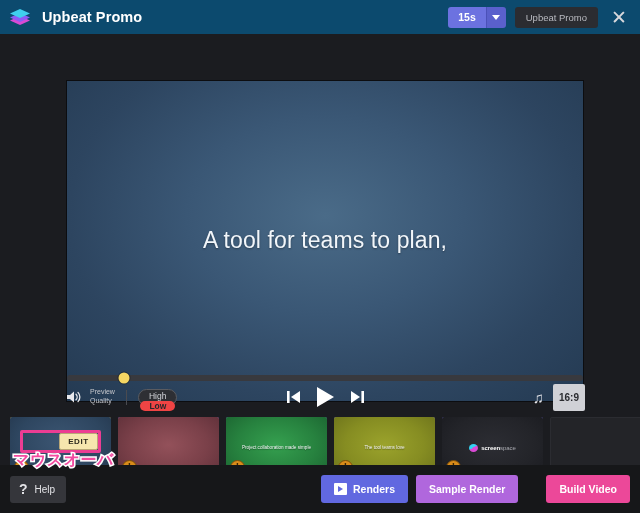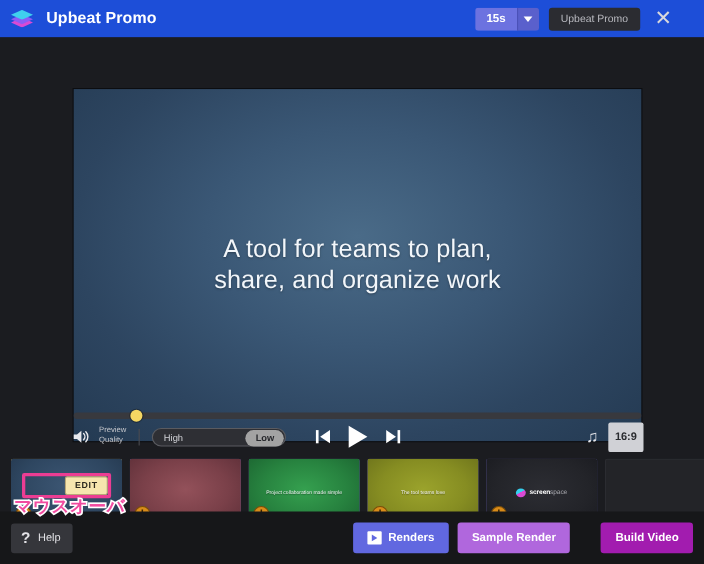--- a/index.html
+++ b/index.html
@@ -14,24 +14,24 @@
     position: relative;
     width: 640px; height: 513px;
     background: #1b1c20;
     display: flex;
     flex-direction: column;
   }
 
   
   .titlebar {
     height: 34px;
-    background: #1d4ed8;
+    background: #0c4a6e;
     display: flex;
     align-items: center;
-    padding: 0 26px 0 9px;
+    padding: 0 10px 0 9px;
     flex: 0 0 34px;
     position: relative;
   }
   .logo-icon { width: 22px; height: 22px; position: relative; flex: 0 0 22px; }
   .logo-icon .lay {
     position: absolute; left: 1px; width: 20px; height: 9px;
     transform: skewX(0deg);
   }
   .lay-d { clip-path: polygon(50% 0%, 100% 50%, 50% 100%, 0% 50%); }
   .lay3 { top: 10px; background: #d94ad4; }
@@ -156,36 +156,37 @@
   .pq-label {
     color: #c6c7cc;
     font-size: 7px;
     line-height: 1.22;
     text-align: left;
     white-space: nowrap;
     margin-left: 2px;
   }
   .pq-div { width: 1px; height: 15px; background: #4a4b50; margin: 0 5px; }
   .pq-toggle {
-    display: flex; align-items: flex-start;
+    display: flex; align-items: flex-end;
     background: #2e2f34;
     border: 1px solid #5a5b60;
     border-radius: 10px;
     height: 17px;
     padding: 1px;
+    flex-direction: column;
   }
   .pq-opt {
     font-size: 8.5px;
     padding: 0 9px;
     height: 15px;
     display: flex; align-items: center;
     border-radius: 9px;
     color: #d2d3d8;
   }
-  .pq-opt.active { background: #a3a3a3; color: #26272b; font-weight: bold; margin-left: 48px; }
+  .pq-opt.active { background: #ef4444; color: #26272b; font-weight: bold; }
 
   .t-center {
     position: absolute;
     left: 0; right: 0;
     display: flex; align-items: center; justify-content: center;
     gap: 17px;
     pointer-events: none;
   }
   .t-center > * { pointer-events: auto; }
   .btn-prev, .btn-next { width: 13px; height: 14px; position: relative; }
@@ -328,21 +329,21 @@
     display: flex; align-items: center; justify-content: center;
     gap: 6px;
     color: #ffffff;
     font-size: 10.5px;
     font-weight: bold;
     padding: 0 13px;
     margin-left: 8px;
   }
   .btn-renders { background: #6168e0; }
   .btn-sample  { background: #b067dd; }
-  .btn-build   { background: #a21caf; margin-left: 28px; }
+  .btn-build   { background: #ec4899; margin-left: 28px; }
   .renders-ico {
     width: 13px; height: 12px;
     background: #ffffff;
     border-radius: 1px;
     position: relative;
   }
   .renders-ico::before {
     content: "";
     position: absolute;
     left: 4px; top: 3px;
@@ -375,21 +376,20 @@
 
     <div class="project-chip">Upbeat Promo</div>
     <div class="close-x">✕</div>
   </div>
 
   <div class="stage">
 
     <div class="video-frame">
       <div class="video-text">
         <div>A tool for teams to plan,</div>
-        <div>share, and organize work</div>
       </div>
     </div>
 
     <div class="scrub-wrap">
       <div class="scrub-track">
         <div class="scrub-thumb" id="scrub-thumb" style="left: 11%;"></div>
       </div>
     </div>
 
     <div class="transport">

